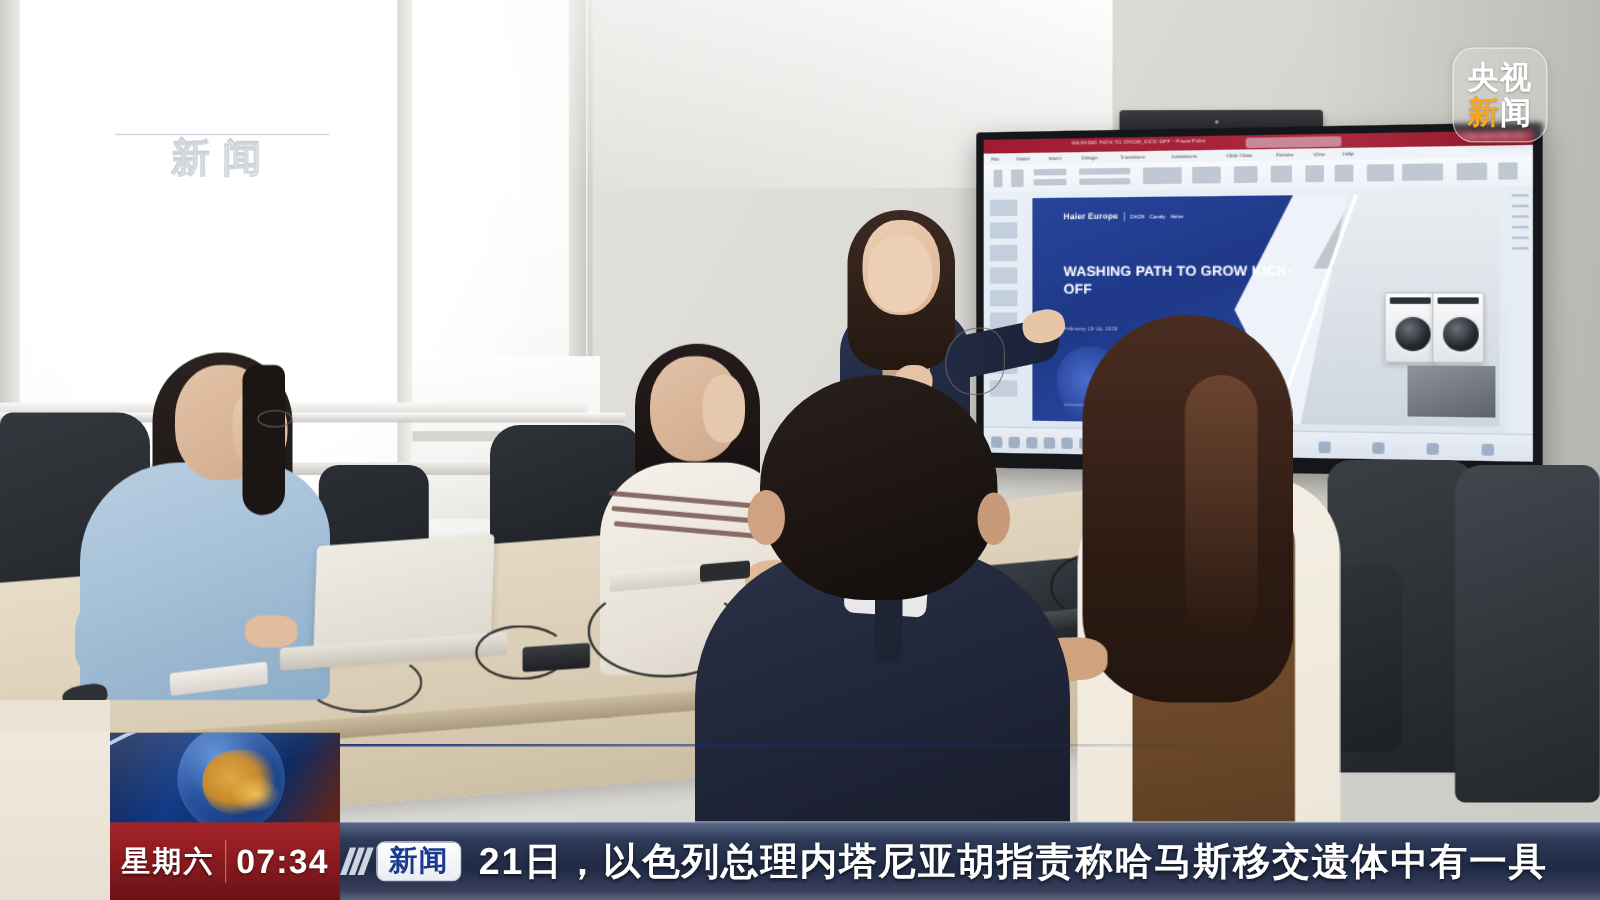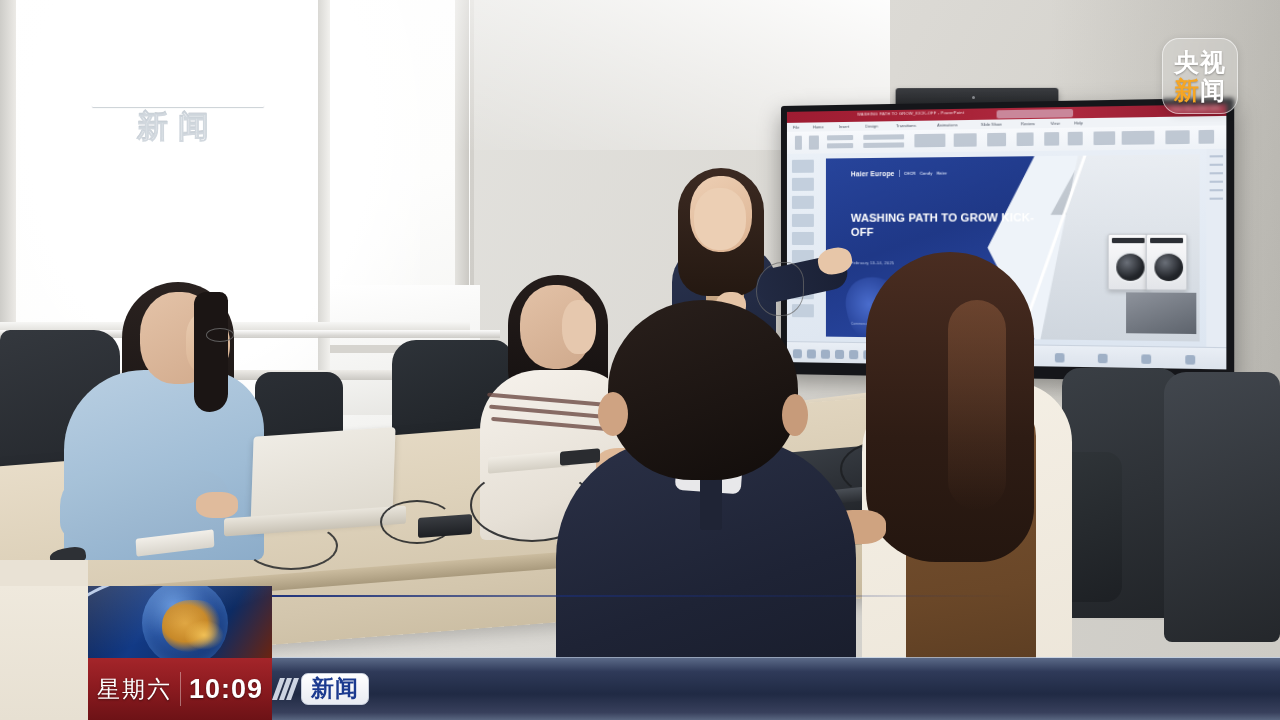--- a/index.html
+++ b/index.html
@@ -270,21 +270,21 @@
     border-color:transparent transparent #d8532a transparent;transform:rotate(14deg);opacity:.9;}
   #sw4{left:104px;top:4px;width:140px;height:110px;border:3px solid #f3c169;
     border-color:transparent transparent #f3c169 transparent;transform:rotate(12deg);opacity:.9;}
   #globe-shine{position:absolute;left:0;top:0;width:100%;height:100%;
     background:linear-gradient(160deg,rgba(255,255,255,.18),rgba(255,255,255,0) 55%);}
 
   
   #datetime{left:88px;top:658px;width:184px;height:62px;
     background:linear-gradient(180deg,#a4252a 0%,#8d1b20 45%,#6d1216 100%);
     display:flex;align-items:center;justify-content:center;gap:8px;}
-  #datetime .dow{color:#fff;font-size:23px;font-weight:normal;letter-spacing:2px;text-shadow:0 1px 2px rgba(0,0,0,.5);}
+  #datetime .dow{color:#fff;font-size:23px;font-weight:bold;letter-spacing:2px;text-shadow:0 1px 2px rgba(0,0,0,.5);}
   #datetime .divider{width:1px;height:34px;background:rgba(255,255,255,.38);}
   #datetime .time{color:#fff;font-size:27px;font-weight:bold;letter-spacing:1px;text-shadow:0 1px 2px rgba(0,0,0,.5);}
 
   
   #ticker{left:272px;top:658px;width:1008px;height:62px;
     background:linear-gradient(180deg,#5b6a88 0%,#2f3a59 22%,#202a44 58%,#38405c 88%,#596680 100%);
     display:flex;align-items:center;overflow:hidden;}
   #ticker-slashes{margin-left:4px;display:flex;gap:2px;}
   #ticker-slashes i{display:block;width:5px;height:22px;background:#dfe6f2;transform:skewX(-20deg);opacity:.9;}
   #ticker-badge{margin-left:6px;background:linear-gradient(180deg,#ffffff,#e9ecf2);
@@ -535,26 +535,27 @@
     <div class="swoosh" id="sw1"></div>
     <div class="swoosh" id="sw2"></div>
     <div class="swoosh" id="sw3"></div>
     <div class="swoosh" id="sw4"></div>
     <div id="globe-shine"></div>
   </div>
 
   <div class="layer" id="datetime">
     <span class="dow">星期六</span>
     <span class="divider"></span>
-    <span class="time">10:09</span>
+    <span class="time">07:34</span>
   </div>
 
   <div class="layer" id="ticker-topline"></div>
   <div class="layer" id="ticker">
     <span id="ticker-slashes">
       <i></i>
         <i></i>
         <i></i>
     </span>
     <span id="ticker-badge">新闻</span>
+    <span id="ticker-text">21日，以色列总理内塔尼亚胡指责称哈马斯移交遗体中有一具</span>
   </div>
 
 </div>
 
 </body></html>

